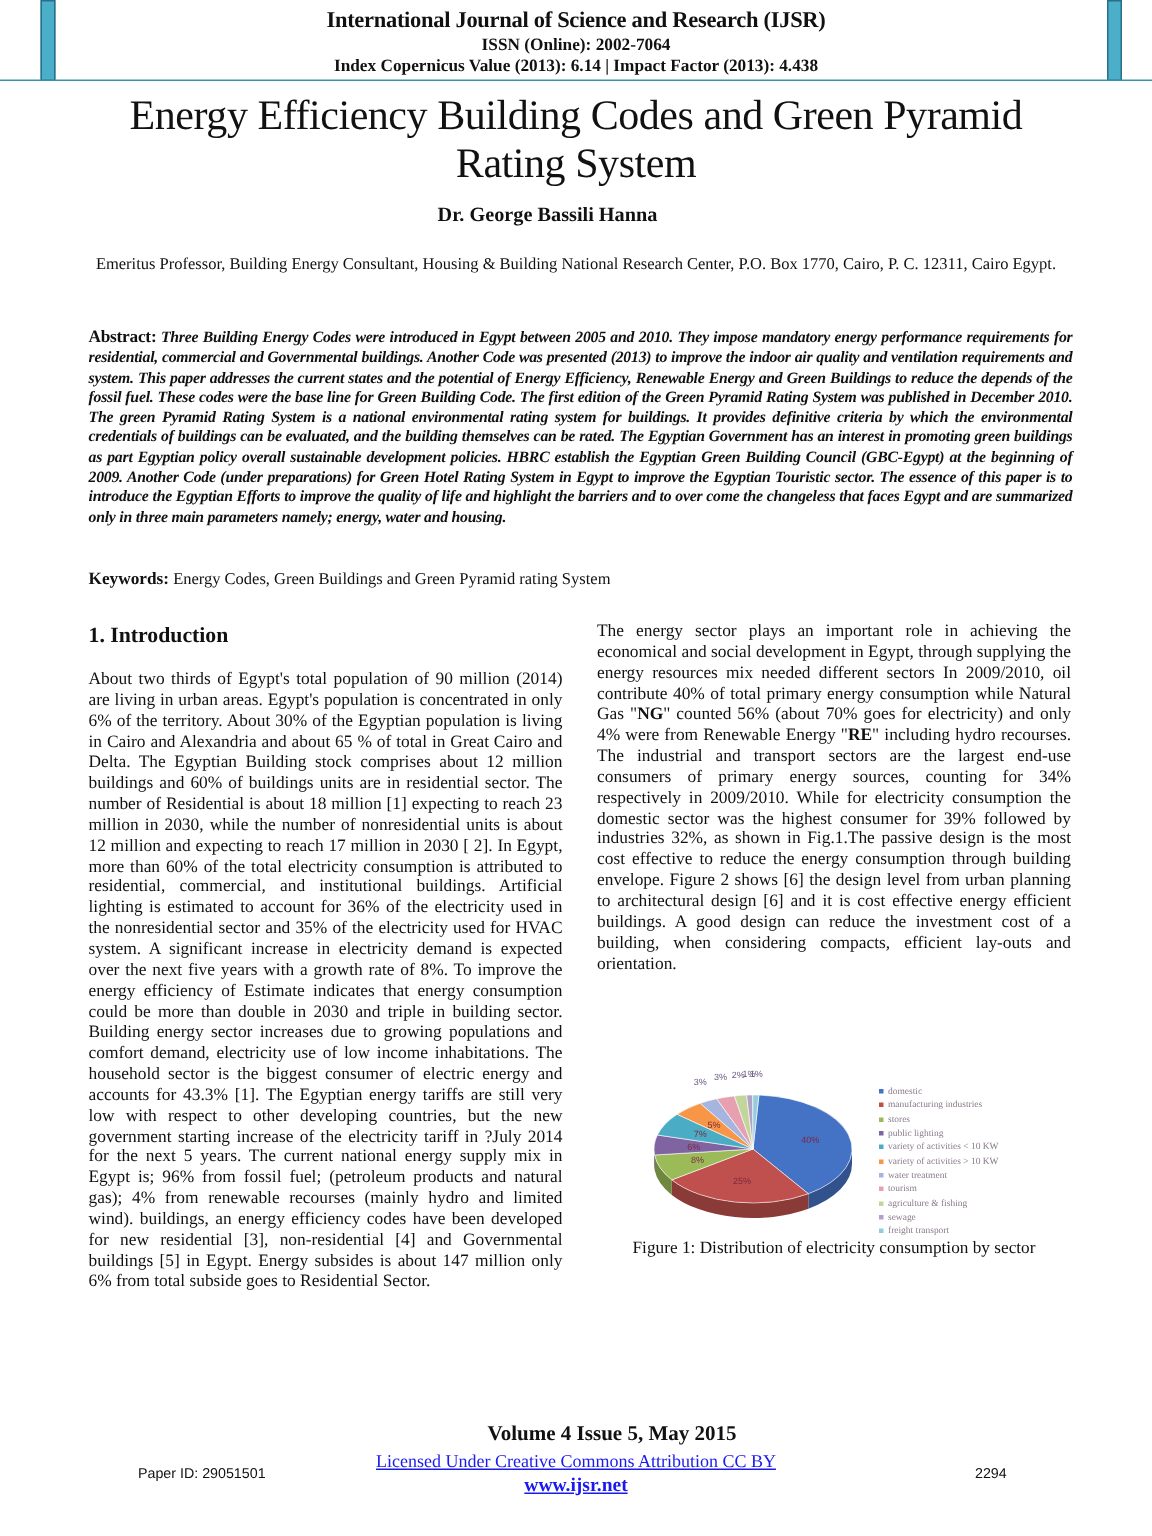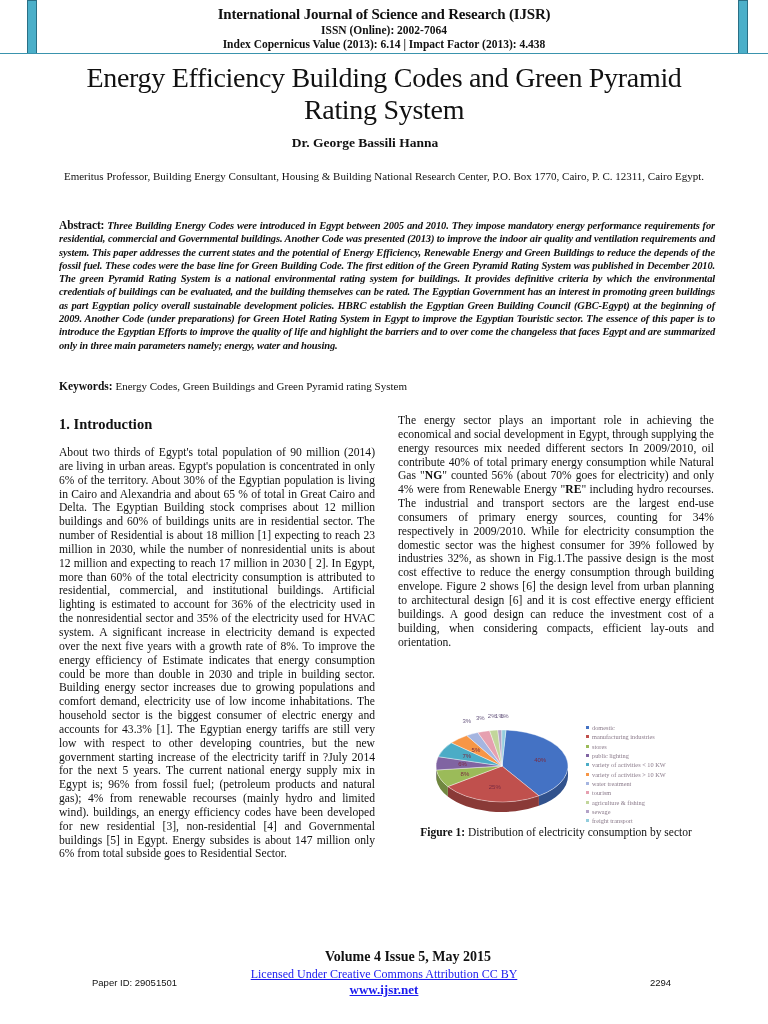--- a/index.html
+++ b/index.html
@@ -31,21 +31,21 @@
   .section-heading { font-size: 14.5px; font-weight: bold; height: 32px; line-height: 20px; }
   .body-text { font-size: 11.6px; line-height: 13.85px; text-align: justify; }
   .body-text b { font-weight: bold; }
 
   .figure { position: absolute; left: 422px; top: 708px; width: 275px; height: 110px; }
   .figure svg { position: absolute; left: 0; top: 0; }
   .legend { position: absolute; left: 164px; top: 15px; width: 110px; }
   .legend-item { display: flex; align-items: center; height: 9.3px; font-size: 6.3px; color: #8a7a8a; white-space: nowrap; }
   .legend-swatch { width: 3px; height: 3px; margin-right: 3px; flex-shrink: 0; }
   .figure-caption { position: absolute; left: 398px; top: 826px; width: 316px; text-align: center; font-size: 11.5px; }
-  .figure-caption b { font-weight: bold; }
+  .figure-caption b { font-weight: normal; }
 
   .footer { position: absolute; top: 948px; left: 0; width: 768px; text-align: center; }
   .footer-volume { font-size: 14px; font-weight: bold; line-height: 18px; padding-left: 48px; }
   .footer-link { display: block; color: #1a1aee; text-decoration: underline; line-height: 16px; }
   .footer-url { font-size: 13px; font-weight: bold; }
   .footer-license { font-size: 12px; }
   .paper-id { position: absolute; top: 977px; left: 92px; font-family: "Liberation Sans", "DejaVu Sans", sans-serif; font-size: 9.5px; }
   .page-number { position: absolute; top: 977px; left: 650px; font-family: "Liberation Sans", "DejaVu Sans", sans-serif; font-size: 9.5px; }
 </style>
 </head>

